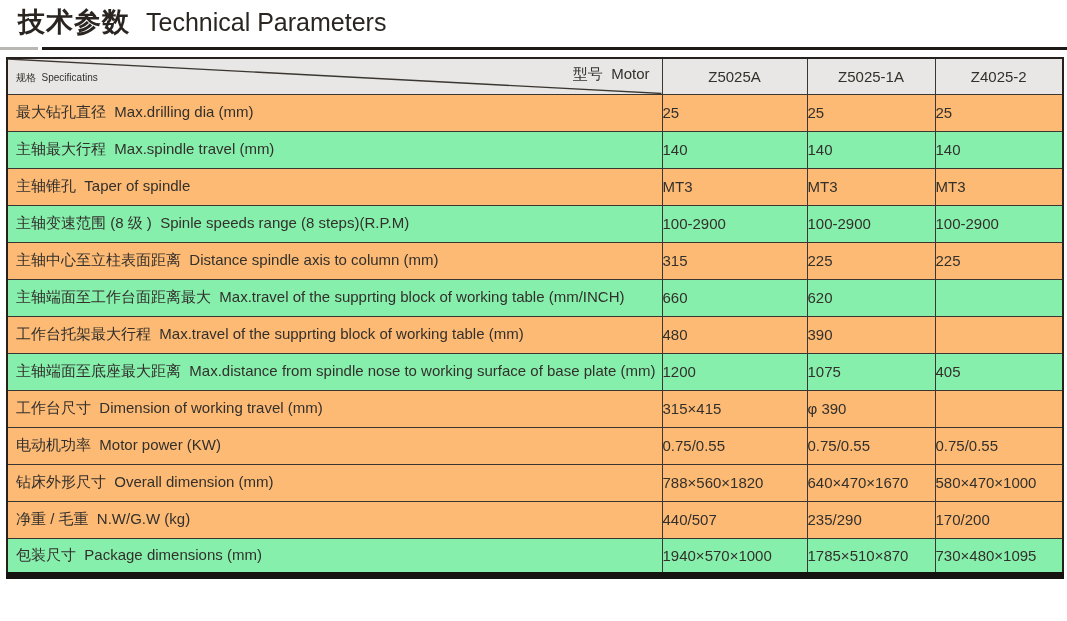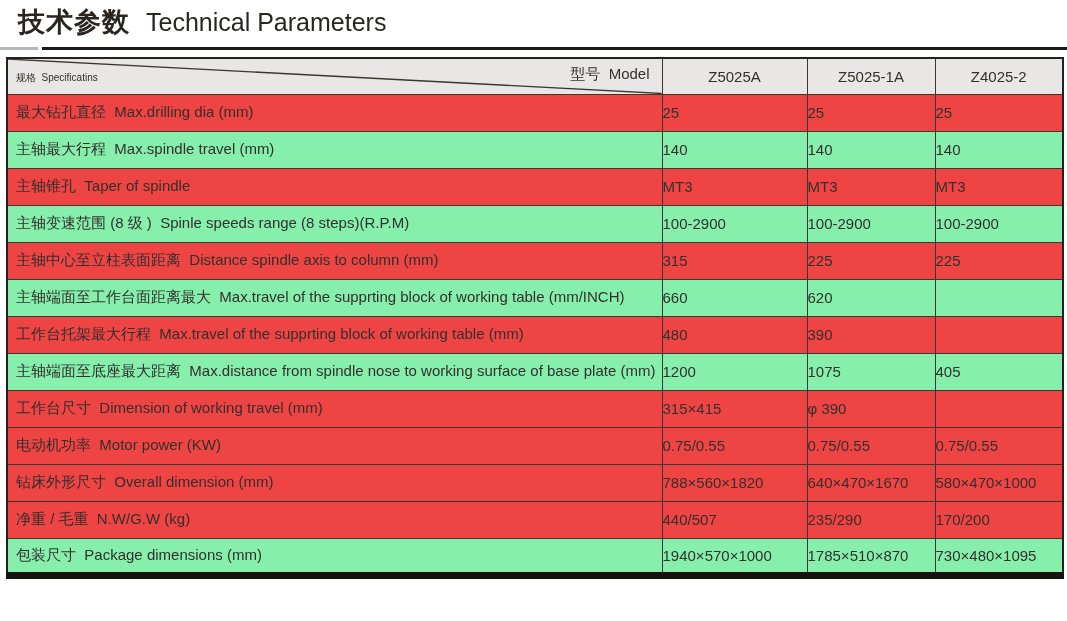--- a/index.html
+++ b/index.html
@@ -37,21 +37,21 @@
   th, td {
     border: 1px solid #3b3631;
     font-size: 15px;
     font-weight: normal;
     overflow: hidden;
   }
   thead tr { height: 36px; }
   tbody tr { height: 37px; }
   thead th { background: #e8e7e5; }
   tbody tr.shaded td { background: #e8e7e5; }
-  tbody tr td { background: #ef4444; }
+  tbody tr td { background: #fdba74; }
   tbody tr.shaded td { background: #86efac; }
 
   .label-cell { text-align: left; padding-left: 8px; white-space: pre; }
   .value-cell { text-align: left; white-space: pre; }
   .model-cell { text-align: center; }
 
   
   .diag-cell { position: relative; padding: 0; }
   .diag-line { position: absolute; inset: 0; width: 100%; height: 100%; display: block; }
   .diag-line line { stroke: #3b3631; stroke-width: 1.3; vector-effect: non-scaling-stroke; }
@@ -86,21 +86,21 @@
       <col style="width:128px">
       <col style="width:128px">
     </colgroup>
     <thead>
       <tr>
         <th class="diag-cell">
           <svg class="diag-line" viewBox="0 0 100 100" preserveAspectRatio="none" aria-hidden="true">
             <line x1="0" y1="0" x2="100" y2="100"></line>
           </svg>
           <span class="spec-label">规格  Specificatins</span>
-          <span class="model-label">型号  Model</span>
+          <span class="model-label">型号  Motor</span>
         </th>
         <th class="model-cell">Z5025A</th>
         <th class="model-cell">Z5025-1A</th>
         <th class="model-cell">Z4025-2</th>
       </tr>
     </thead>
     <tbody>
         <tr>
       <td class="label-cell">最大钻孔直径  Max.drilling dia (mm)</td>
       <td class="value-cell">25</td>

